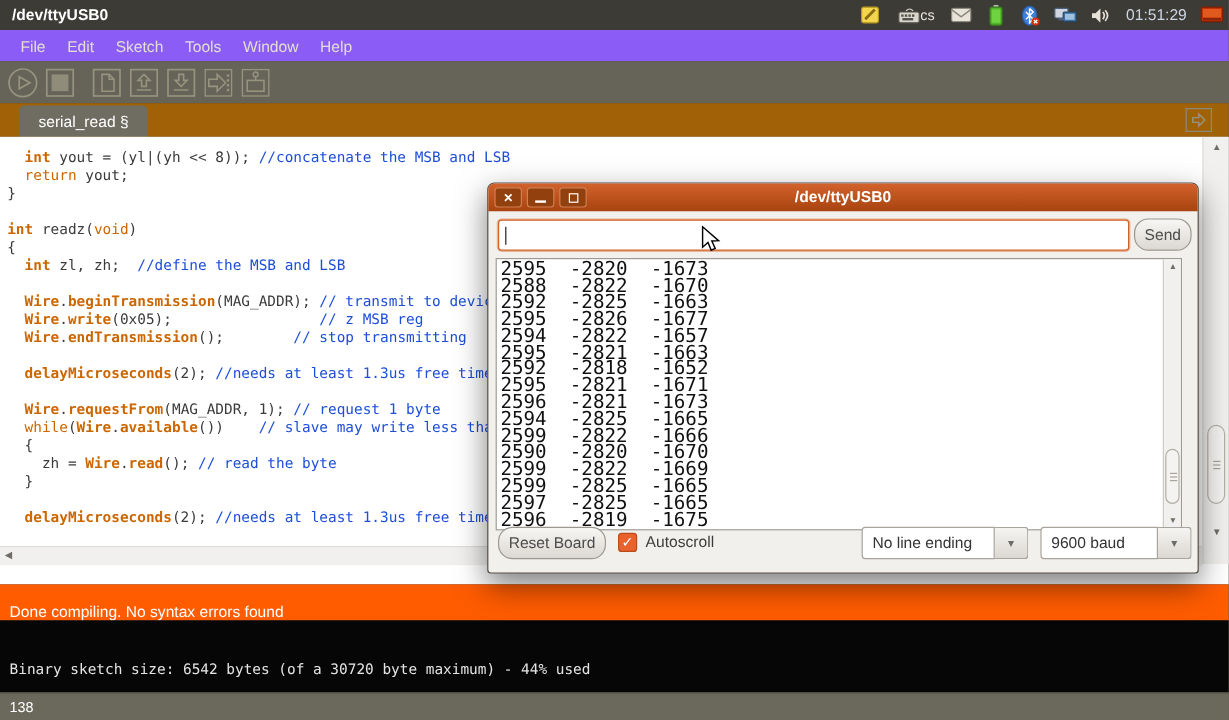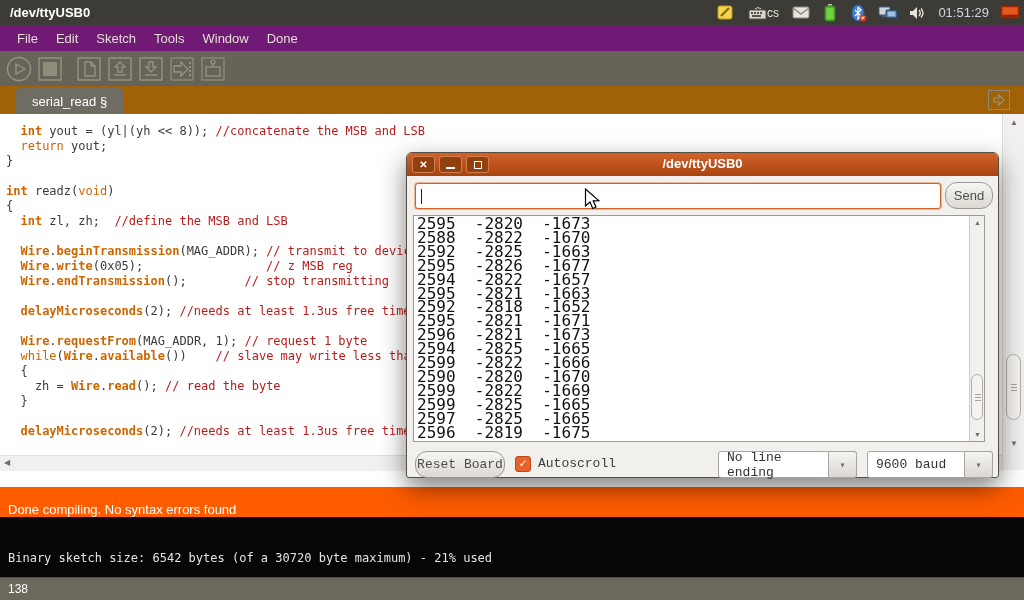--- a/index.html
+++ b/index.html
@@ -8,41 +8,41 @@
 
   
   .titlebar { position:absolute; left:0; top:0; width:1024px; height:25px; background:#3c3b36; display:flex; align-items:center; }
   .app-title { color:#fff; font-weight:bold; font-size:13px; padding-left:10px; }
   .tray { position:absolute; right:4px; top:0; height:25px; display:flex; align-items:center; gap:9px; }
   .tray-icon { width:20px; height:18px; display:flex; align-items:center; justify-content:center; position:relative; }
   .kbd-layout { color:#e8e4da; font-size:12px; }
   .clock { color:#ccd5e2; font-size:13px; padding:0 2px; }
 
   
-  .menubar { position:absolute; left:0; top:25px; width:1024px; height:26px; background:#701a75; display:flex; align-items:center; padding-left:8px; }
+  .menubar { position:absolute; left:0; top:25px; width:1024px; height:26px; background:#8b5cf6; display:flex; align-items:center; padding-left:8px; }
   .menu-item { color:#e2ded4; font-size:13px; padding:4px 9px; cursor:default; }
 
   
   .toolbar { position:absolute; left:0; top:51px; width:1024px; height:35px; background:#666459; display:flex; align-items:center; padding-left:6px; gap:5px; }
   .tbtn { width:26px; height:26px; display:flex; align-items:center; justify-content:center; }
   .tbtn.gap { margin-left:8px; }
   .tbtn svg { display:block; }
 
   
   .tabbar { position:absolute; left:0; top:86px; width:1024px; height:28px; background:#a16207; }
   .tab { position:absolute; left:16px; bottom:0; height:26px; background:#6f6d61; color:#ffffff; font-size:13px; padding:0 16px; display:flex; align-items:center; border-radius:4px 4px 0 0; }
   .tabmenu-btn { position:absolute; right:14px; top:4px; width:22px; height:20px; border:1px solid #8b897b; display:flex; align-items:center; justify-content:center; }
 
   
   .editor { position:absolute; left:0; top:114px; width:1024px; height:373px; background:#ffffff; overflow:hidden; }
   .code-area { position:absolute; left:6px; top:10px; font-family:"DejaVu Sans Mono", monospace; font-size:12px; line-height:15px; white-space:pre; color:#3b3b3b; }
   .code-line .kw  { color:#cc6600; font-weight:bold; }
   .code-line .kw2 { color:#cc6600; }
   .code-line .fn  { color:#cc6600; font-weight:bold; }
-  .code-line .cm  { color:#b91c1c;margin-top:43px; }
+  .code-line .cm  { color:#1d4ed8;margin-top:43px; }
   .code-line .pl  { color:#3b3b3b; }
   .hscroll { position:absolute; left:0; top:341px; width:1002px; height:16px; background:#f1f0ee; border-top:1px solid #e0dfdb; }
   .hscroll .arrow-left { position:absolute; left:4px; top:2px; font-size:8px; color:#6f6d66; }
   .vscroll { position:absolute; right:0; top:0; width:22px; height:356px; background:#f1f0ee; border-left:1px solid #dddcd7; }
   .vscroll .arr { position:absolute; left:0; width:22px; text-align:center; font-size:8px; color:#6f6d66; }
   .vscroll .arr.up { top:4px; }
   .vscroll .arr.down { bottom:22px; }
   .scroll-thumb { position:absolute; left:3px; width:15px; background:#f4f3f1; border:1px solid #b3afa7; border-radius:8px; }
   .grip { position:absolute; left:4px; width:6px; border-top:1px solid #a8a49c; }
 
@@ -75,21 +75,21 @@
   .btn { background:linear-gradient(#f7f6f4,#dcd8d2); border:1px solid #9c9890; border-radius:12px; color:#4c4c4c; font-size:13px; display:flex; align-items:center; justify-content:center; }
   .send-btn { position:absolute; left:538px; top:0px; width:48px; height:27px; }
 
   .serial-out-wrap { position:absolute; left:6px; top:62px; width:572px; height:227px; background:#ffffff; border:1px solid #9d9a94; overflow:hidden; }
   .serial-lines { position:absolute; left:3px; top:1px; font-family:"DejaVu Sans Mono", monospace; font-size:16px; line-height:13.9px; color:#111; white-space:pre; }
   .sscroll { position:absolute; right:0; top:0; width:15px; height:100%; background:#f1f0ee; border-left:1px solid #cfccc6; }
   .sscroll .arr { position:absolute; left:0; width:15px; text-align:center; font-size:7px; color:#6f6d66; }
   .sscroll .arr.up { top:3px; }
   .sscroll .arr.down { bottom:3px; }
 
-  .ctrl-row { position:absolute; left:0; top:298px; width:100%; height:28px;font-family:Liberation Mono, monospace; }
+  .ctrl-row { position:absolute; left:0; top:286px; width:100%; height:28px; }
   .reset-btn { position:absolute; left:8px; top:0; width:90px; height:27px; }
   .checkbox { position:absolute; left:108px; top:5px; width:16px; height:16px; background:#e8622d; border:1px solid #bb4c1a; border-radius:3px; color:#fff; font-size:12px; line-height:14px; text-align:center; }
   .autoscroll-label { position:absolute; left:131px; top:5px; font-size:13px; color:#3d3d3d;text-align:right; }
   .combo { position:absolute; top:0; height:27px; }
   .combo .field { position:absolute; left:0; top:0; height:27px; background:#ffffff; border:1px solid #a9a49e; border-radius:3px 0 0 3px; font-size:13px; color:#333; display:flex; align-items:center; padding-left:8px; }
   .combo .arrow { position:absolute; top:0; height:27px; width:28px; background:linear-gradient(#f5f4f2,#dcd8d2); border:1px solid #a9a49e; border-left:none; border-radius:0 3px 3px 0; display:flex; align-items:center; justify-content:center; color:#6b6b6b; font-size:10px; }
   .combo.line-ending { left:311px; width:139px; }
   .combo.line-ending .field { width:111px; }
   .combo.line-ending .arrow { left:111px; }
   .combo.baud { left:460px; width:126px; }
@@ -167,21 +167,21 @@
     </span>
   </div>
 </div>
 
 <div class="menubar">
     <div class="menu-item">File</div>
     <div class="menu-item">Edit</div>
     <div class="menu-item">Sketch</div>
     <div class="menu-item">Tools</div>
     <div class="menu-item">Window</div>
-    <div class="menu-item">Done</div>
+    <div class="menu-item">Help</div>
   </div>
 
 <div class="toolbar">
   <span class="tbtn">
     <svg width="26" height="26">
         <circle cx="13" cy="13" r="11.5" fill="none" stroke="#96947f" stroke-width="1.4"></circle>
         <polygon points="10,8 19,13 10,18" fill="none" stroke="#96947f" stroke-width="1.4"></polygon>
       </svg>
   </span>
   <span class="tbtn">
@@ -257,21 +257,21 @@
         <span class="grip" style="top:35px;"></span>
     </div>
   </div>
 </div>
 
 <div class="status-orange">
   <span>Done compiling. No syntax errors found</span>
 </div>
 
 <div class="console">
-  <div class="console-text">Binary sketch size: 6542 bytes (of a 30720 byte maximum) - 21% used</div>
+  <div class="console-text">Binary sketch size: 6542 bytes (of a 30720 byte maximum) - 44% used</div>
 </div>
 
 <div class="bottombar">
   <span class="line-no">138</span>
 </div>
 
 <div class="swin">
   <div class="swin-titlebar">
     <div class="wbtn close">
         <span>✕</span>

